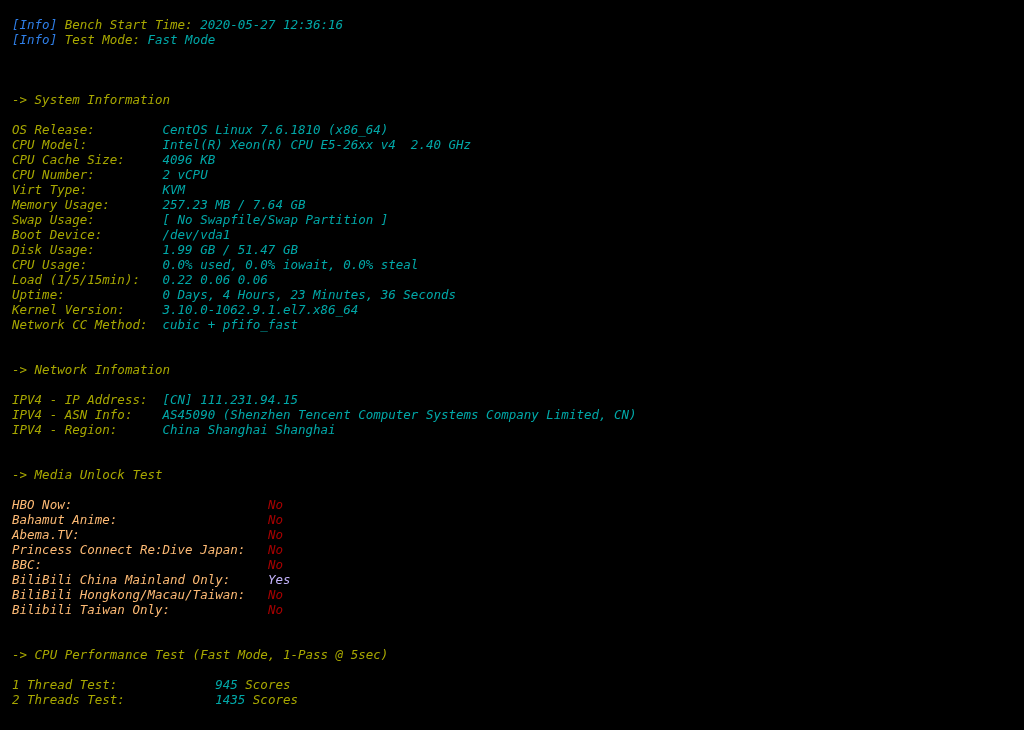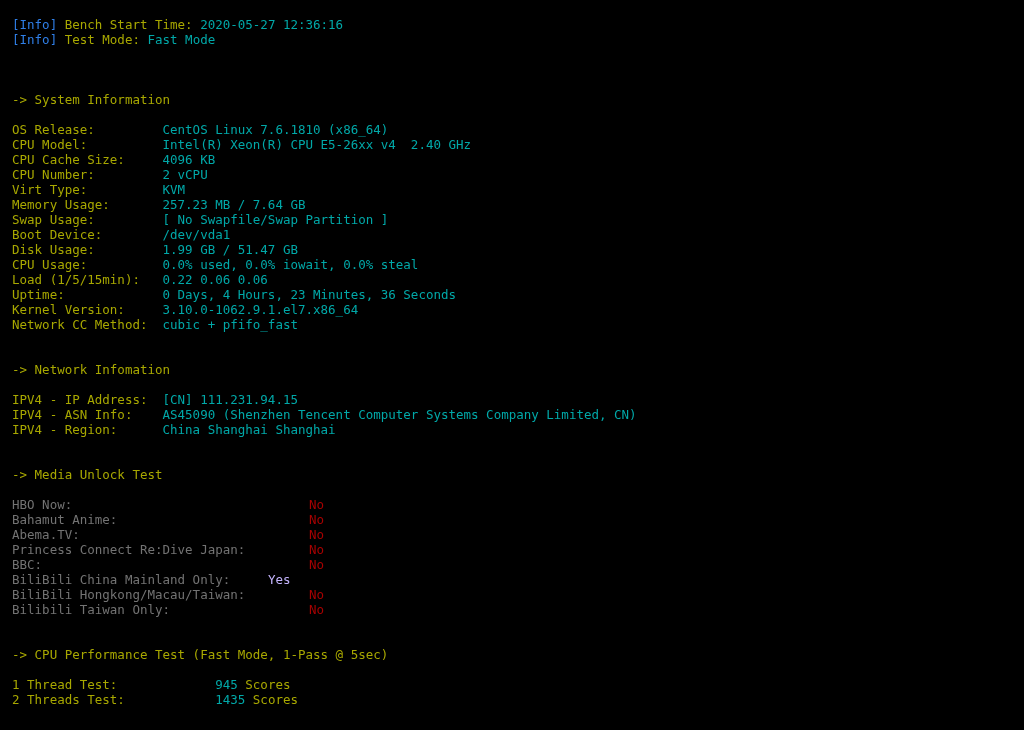--- a/index.html
+++ b/index.html
@@ -17,32 +17,33 @@
     line-height: 15px;
     -webkit-font-smoothing: none;
   }
   #terminal {
     width: 1004px;
     height: 730px;
     box-sizing: border-box;
     padding: 17px 7px 0 12px;
     background: #000000;
     white-space: pre;
+    font-style: italic;
   }
   .line {
     height: 15px;
     line-height: 15px;
     white-space: pre;
   }
   .blank { height: 15px; }
 
   
   .c-blue   { color: #2f7fe8; }
   .c-yellow { color: #a8a800; }
   .c-cyan   { color: #00a8a8; }
-  .c-white  { color: #737373; }
-  .c-red    { color: #a80000; margin-left: 41px; }
+  .c-white  { color: #fdba74; }
+  .c-red    { color: #a80000; }
   .c-green  { color: #c4b5fd; }
 </style>
 </head>
 <body>
 
 <div id="terminal"><div class="line"><span class="c-blue">[Info] </span><span class="c-yellow">Bench Start Time: </span><span class="c-cyan">2020-05-27 12:36:16</span></div><div class="line"><span class="c-blue">[Info] </span><span class="c-yellow">Test Mode: </span><span class="c-cyan">Fast Mode</span></div><div class="line blank"></div><div class="line blank"></div><div class="line blank"></div><div class="line"><span class="c-yellow">-&gt; System Information</span></div><div class="line blank"></div><div class="line"><span class="c-yellow">OS Release:         </span><span class="c-cyan">CentOS Linux 7.6.1810 (x86_64)</span></div><div class="line"><span class="c-yellow">CPU Model:          </span><span class="c-cyan">Intel(R) Xeon(R) CPU E5-26xx v4  2.40 GHz</span></div><div class="line"><span class="c-yellow">CPU Cache Size:     </span><span class="c-cyan">4096 KB</span></div><div class="line"><span class="c-yellow">CPU Number:         </span><span class="c-cyan">2 vCPU</span></div><div class="line"><span class="c-yellow">Virt Type:          </span><span class="c-cyan">KVM</span></div><div class="line"><span class="c-yellow">Memory Usage:       </span><span class="c-cyan">257.23 MB / 7.64 GB</span></div><div class="line"><span class="c-yellow">Swap Usage:         </span><span class="c-cyan">[ No Swapfile/Swap Partition ]</span></div><div class="line"><span class="c-yellow">Boot Device:        </span><span class="c-cyan">/dev/vda1</span></div><div class="line"><span class="c-yellow">Disk Usage:         </span><span class="c-cyan">1.99 GB / 51.47 GB</span></div><div class="line"><span class="c-yellow">CPU Usage:          </span><span class="c-cyan">0.0% used, 0.0% iowait, 0.0% steal</span></div><div class="line"><span class="c-yellow">Load (1/5/15min):   </span><span class="c-cyan">0.22 0.06 0.06</span></div><div class="line"><span class="c-yellow">Uptime:             </span><span class="c-cyan">0 Days, 4 Hours, 23 Minutes, 36 Seconds</span></div><div class="line"><span class="c-yellow">Kernel Version:     </span><span class="c-cyan">3.10.0-1062.9.1.el7.x86_64</span></div><div class="line"><span class="c-yellow">Network CC Method:  </span><span class="c-cyan">cubic + pfifo_fast</span></div><div class="line blank"></div><div class="line blank"></div><div class="line"><span class="c-yellow">-&gt; Network Infomation</span></div><div class="line blank"></div><div class="line"><span class="c-yellow">IPV4 - IP Address:  </span><span class="c-cyan">[CN] 111.231.94.15</span></div><div class="line"><span class="c-yellow">IPV4 - ASN Info:    </span><span class="c-cyan">AS45090 (Shenzhen Tencent Computer Systems Company Limited, CN)</span></div><div class="line"><span class="c-yellow">IPV4 - Region:      </span><span class="c-cyan">China Shanghai Shanghai</span></div><div class="line blank"></div><div class="line blank"></div><div class="line"><span class="c-yellow">-&gt; Media Unlock Test</span></div><div class="line blank"></div><div class="line"><span class="c-white">HBO Now:                          </span><span class="c-red">No</span></div><div class="line"><span class="c-white">Bahamut Anime:                    </span><span class="c-red">No</span></div><div class="line"><span class="c-white">Abema.TV:                         </span><span class="c-red">No</span></div><div class="line"><span class="c-white">Princess Connect Re:Dive Japan:   </span><span class="c-red">No</span></div><div class="line"><span class="c-white">BBC:                              </span><span class="c-red">No</span></div><div class="line"><span class="c-white">BiliBili China Mainland Only:     </span><span class="c-green">Yes</span></div><div class="line"><span class="c-white">BiliBili Hongkong/Macau/Taiwan:   </span><span class="c-red">No</span></div><div class="line"><span class="c-white">Bilibili Taiwan Only:             </span><span class="c-red">No</span></div><div class="line blank"></div><div class="line blank"></div><div class="line"><span class="c-yellow">-&gt; CPU Performance Test (Fast Mode, 1-Pass @ 5sec)</span></div><div class="line blank"></div><div class="line"><span class="c-yellow">1 Thread Test:             </span><span class="c-cyan">945</span><span class="c-yellow"> Scores</span></div><div class="line"><span class="c-yellow">2 Threads Test:            </span><span class="c-cyan">1435</span><span class="c-yellow"> Scores</span></div><div class="line blank"></div><div class="line blank"></div></div>
 
 </body></html>

